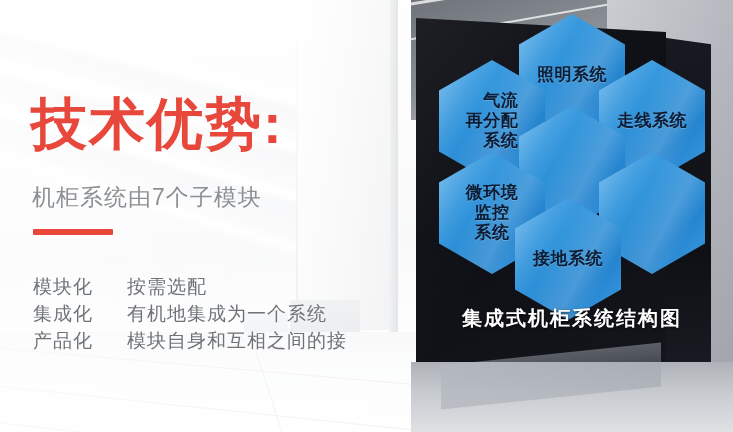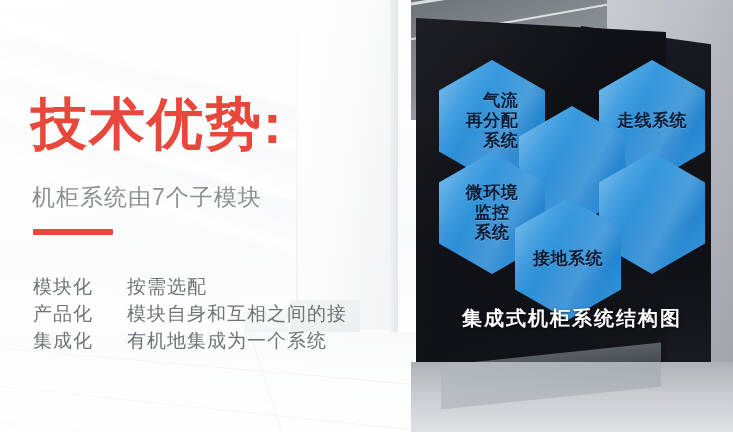--- a/index.html
+++ b/index.html
@@ -167,46 +167,50 @@
     <div class="title">技术优势:</div>
     <div class="subtitle">机柜系统由7个子模块</div>
     <div class="redbar"></div>
 
     <div class="list">
       <div class="row">
         <span class="k">模块化</span>
         <span class="v">按需选配</span>
       </div>
       <div class="row">
+        <span class="k">集成化</span>
+        <span class="v">有机地集成为一个系统</span>
+      </div>
+      <div class="row">
         <span class="k">产品化</span>
         <span class="v">模块自身和互相之间的接</span>
-      </div>
-      <div class="row">
-        <span class="k">集成化</span>
-        <span class="v">有机地集成为一个系统</span>
       </div>
     </div>
   </div>
 
   <div class="right-photo">
     <div class="ceil-r">
       <div class="ceil-line cl1"></div>
       <div class="ceil-line cl2"></div>
 
     </div>
     <div class="wall-r"></div>
     <div class="rack2"></div>
     <div class="rack"></div>
     <div class="rack-sheen"></div>
     <div class="floor-r"></div>
     <div class="glass"></div>
   </div>
 
   <div class="hexwrap">
 
+    <div class="hex h-top">
+      <div class="sheen"></div>
+      <div class="lab">照明系统</div>
+    </div>
 
     <div class="hex h-ul">
       <div class="sheen"></div>
       <div class="lab">气流<br>再分配<br>系统</div>
     </div>
 
     <div class="hex h-ur">
       <div class="sheen"></div>
       <div class="lab">走线系统</div>
     </div>

